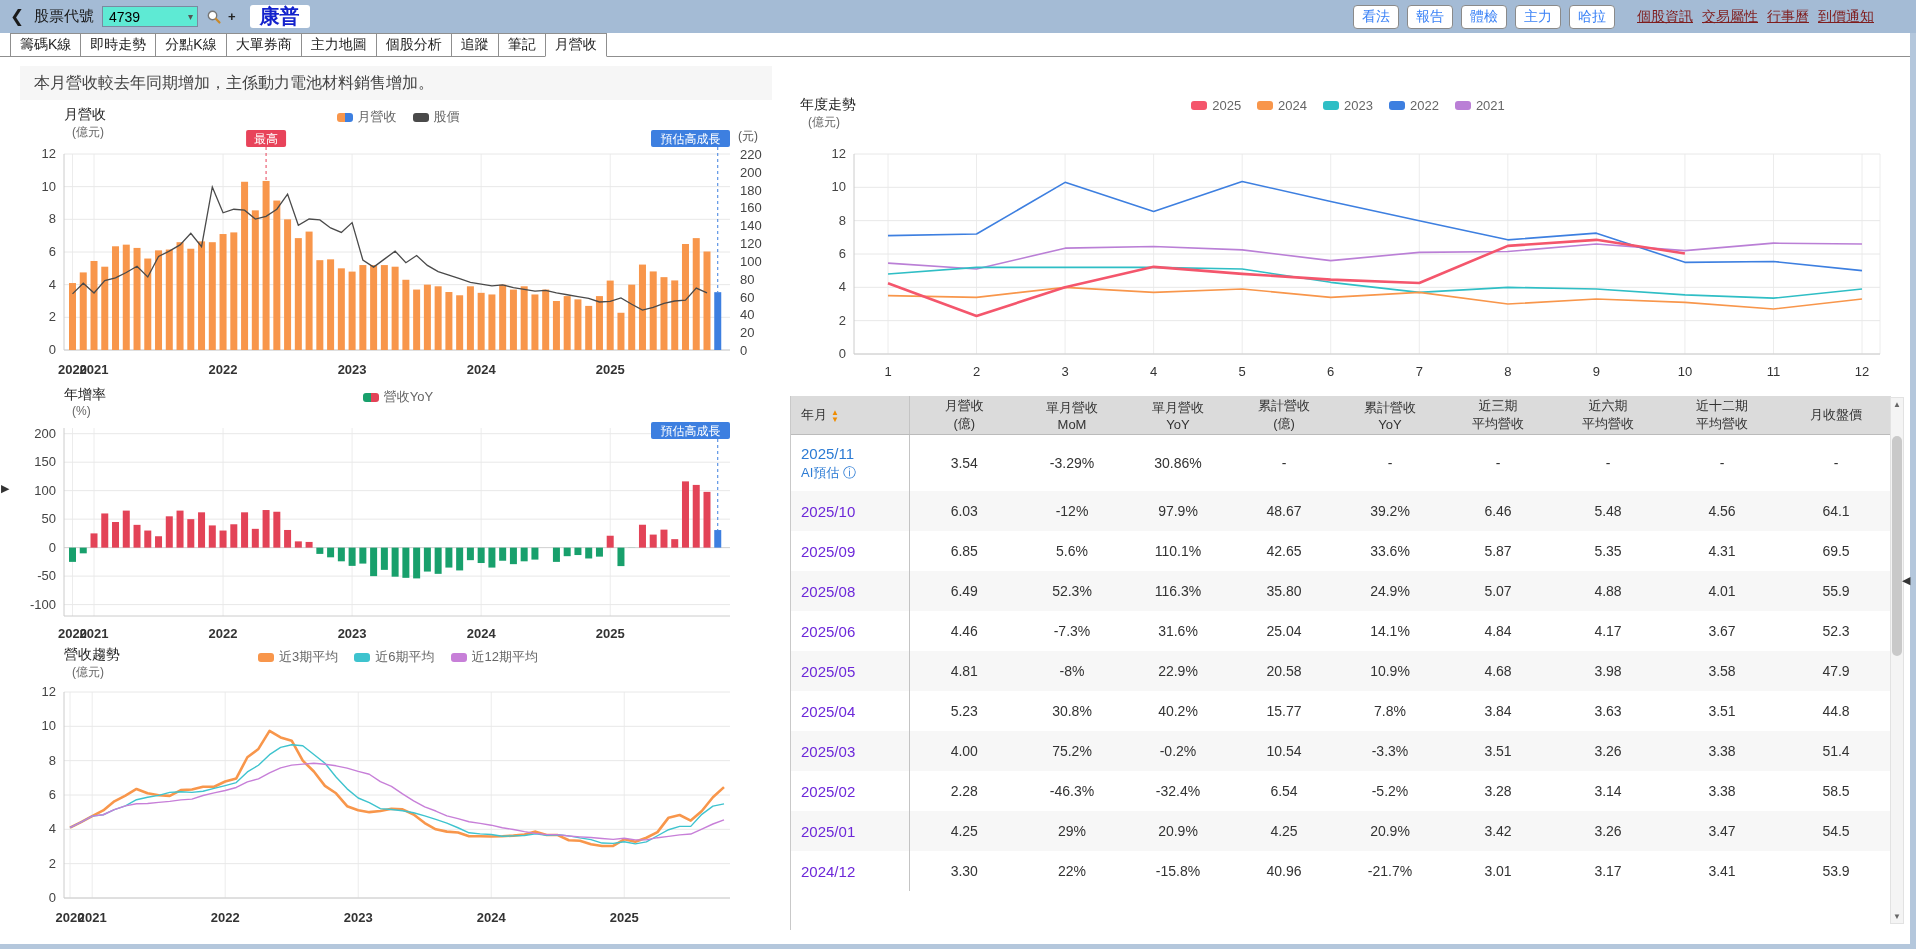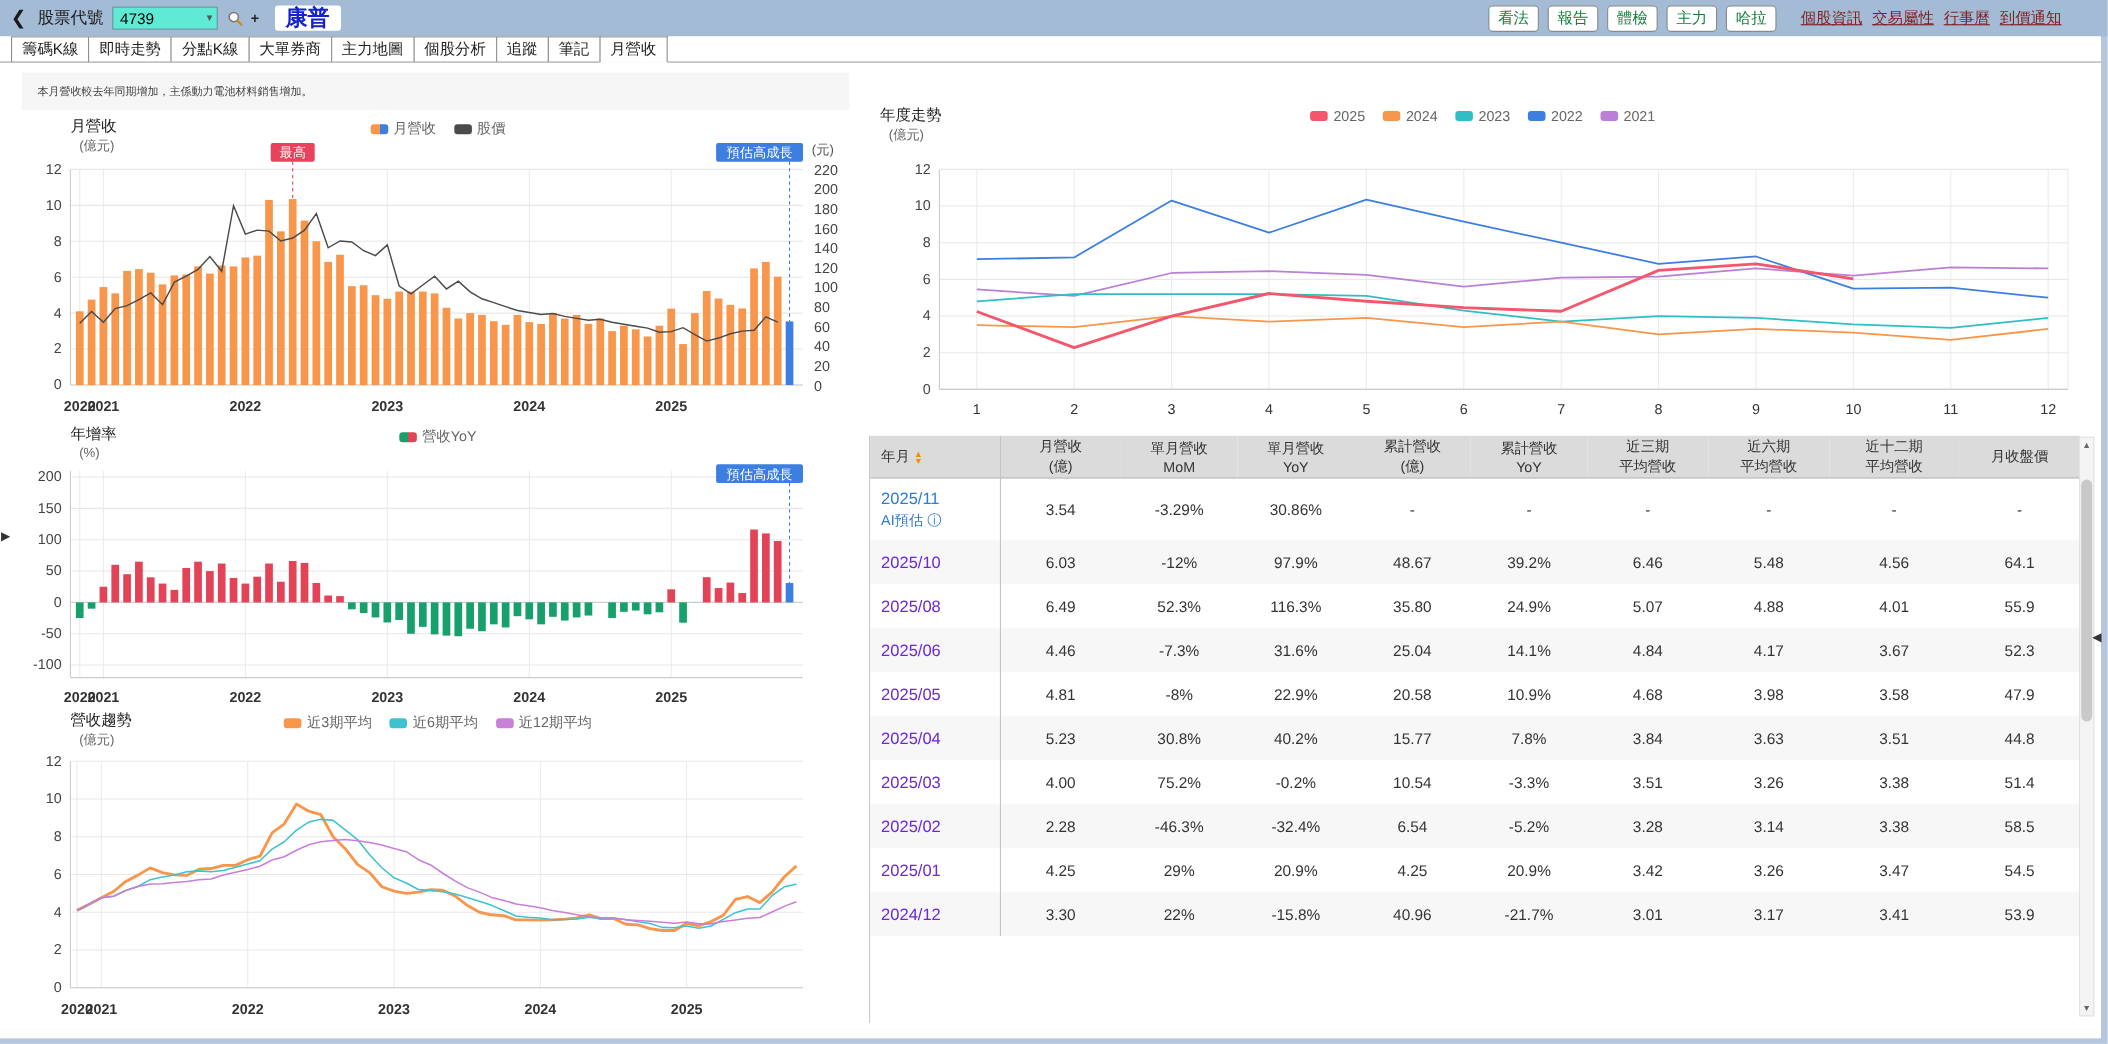--- a/index.html
+++ b/index.html
@@ -14,35 +14,35 @@
   .code-box{display:flex;align-items:center;background:#5eead4;border:1px solid #7a8aa0;height:21px;
             width:96px;padding:0 4px;box-sizing:border-box}
   .code-box input{border:none;outline:none;width:70px;font-size:14px;font-family:inherit;background:transparent}
   .caret{font-size:10px;color:#555;margin-left:auto}
   .mag{display:inline-flex;align-items:center}
   .plus{font-size:13px;font-weight:bold;color:#222;margin-left:-2px}
   .name-chip{background:#fff;border-radius:3px;height:23px;display:flex;align-items:center;
              padding:0 10px;margin-left:6px}
   .name-chip span{color:#1322cc;font-weight:bold;font-size:20px}
   .tb-right{margin-left:auto;display:flex;align-items:center;gap:8px;margin-right:42px}
-  .tb-btn{background:#fff;border:1px solid #8a8a8a;border-radius:4px;color:#15803d;
+  .tb-btn{background:#fff;border:1px solid #8a8a8a;border-radius:4px;color:#3b82f6;
           font-size:14px;padding:2px 8px;cursor:pointer;font-family:inherit}
   .tb-links{display:flex;gap:9px;margin-left:14px}
   .tb-links a{color:#7f1d1d;font-size:14px;text-decoration:underline;cursor:pointer;white-space:nowrap}
   
   .tabbar{position:absolute;left:0;top:33px;width:1910px;height:24px;background:#fff;
           border-bottom:1px solid #8f8f8f;display:flex;padding-left:10px;box-sizing:border-box}
   .tab{font-size:14px;color:#222;border:1px solid #8f8f8f;background:#fff;padding:2px 9px 3px;
        cursor:pointer;white-space:nowrap;margin-bottom:-1px;border-bottom:1px solid #8f8f8f}
   .tab+.tab{margin-left:-1px}
   .tab.active{border-bottom:1px solid #fff;background:#fff}
   
   .content{position:absolute;left:0;top:57px;width:1910px;height:887px;background:#fff}
   .note{position:absolute;left:20px;top:66px;width:752px;height:34px;background:#f6f6f6;
-        display:flex;align-items:center;padding:0 14px;box-sizing:border-box;font-size:10px;color:#444}
+        display:flex;align-items:center;padding:0 14px;box-sizing:border-box;font-size:16px;color:#444}
   .chart-head{position:absolute;height:34px}
   .c-title{font-size:14px;color:#222}
   .c-unit{font-size:12px;color:#666;padding-left:8px}
   .legend{position:absolute;left:0;right:0;top:2px;display:flex;justify-content:center;gap:16px;pointer-events:none}
   .lg-item{display:inline-flex;align-items:center;gap:5px;font-size:13px;color:#666}
   .sw{width:16px;height:9px;border-radius:3px;display:inline-block}
   svg text{font-family:"Liberation Sans","DejaVu Sans",sans-serif}
   
   .rev-table-wrap{position:absolute;left:790px;top:396px;width:1112px;height:534px;overflow:hidden;
                   border-left:1px solid #c9c9c9}
@@ -567,20 +567,34 @@
           <td class="c-red">97.9%</td>
           <td>48.67</td>
           <td class="c-red">39.2%</td>
           <td>6.46</td>
           <td>5.48</td>
           <td>4.56</td>
           <td>64.1</td>
         </tr>
         <tr>
           <td>
+            <div class="ym">2025/09</div>
+          </td>
+          <td>6.85</td>
+          <td class="c-red">5.6%</td>
+          <td class="c-red">110.1%</td>
+          <td>42.65</td>
+          <td class="c-red">33.6%</td>
+          <td>5.87</td>
+          <td>5.35</td>
+          <td>4.31</td>
+          <td>69.5</td>
+        </tr>
+        <tr>
+          <td>
             <div class="ym">2025/08</div>
           </td>
           <td>6.49</td>
           <td class="c-red">52.3%</td>
           <td class="c-red">116.3%</td>
           <td>35.80</td>
           <td class="c-red">24.9%</td>
           <td>5.07</td>
           <td>4.88</td>
           <td>4.01</td>

